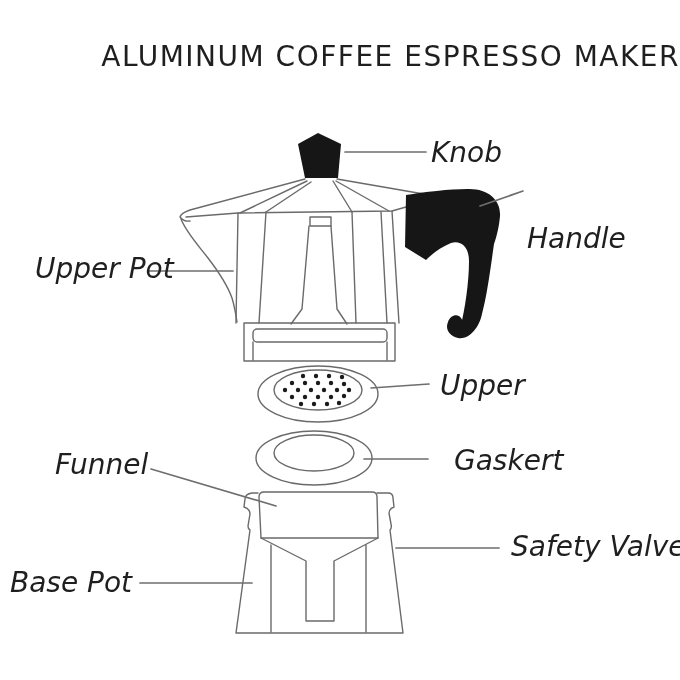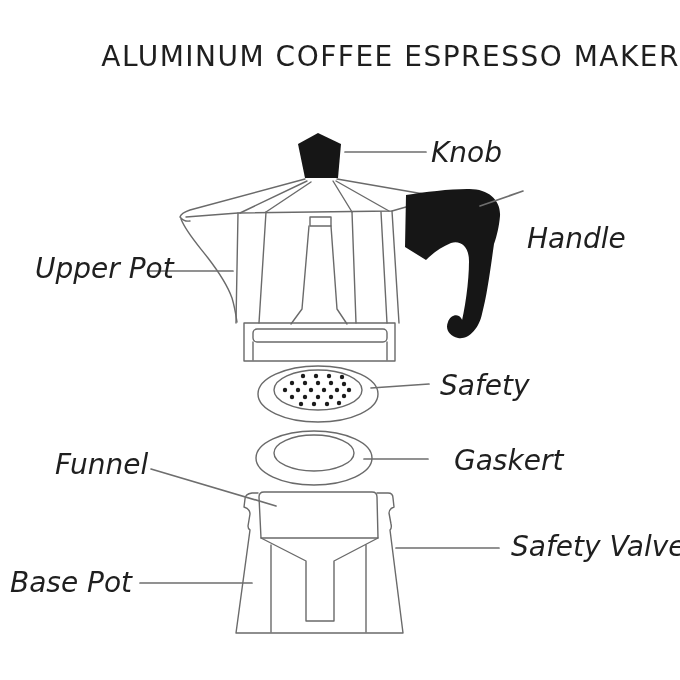--- a/index.html
+++ b/index.html
@@ -157,19 +157,19 @@
     <path class="leader" d="M371,388 L429,384"></path>
     <path class="leader" d="M364,459 L428,459"></path>
     <path class="leader" d="M151,469 L276,506"></path>
     <path class="leader" d="M396,548 L499,548"></path>
     <path class="leader" d="M140,583 L252,583"></path>
   </svg>
 
   <div class="lbl lbl-knob">Knob</div>
   <div class="lbl lbl-handle">Handle</div>
   <div class="lbl lbl-upper-pot">Upper Pot</div>
-  <div class="lbl lbl-filter">Safety</div>
+  <div class="lbl lbl-filter">Upper</div>
   <div class="lbl lbl-gaskert">Gaskert</div>
   <div class="lbl lbl-funnel">Funnel</div>
   <div class="lbl lbl-safety-valve">Safety Valve</div>
   <div class="lbl lbl-base-pot">Base Pot</div>
 
 </div>
 
 </body></html>

